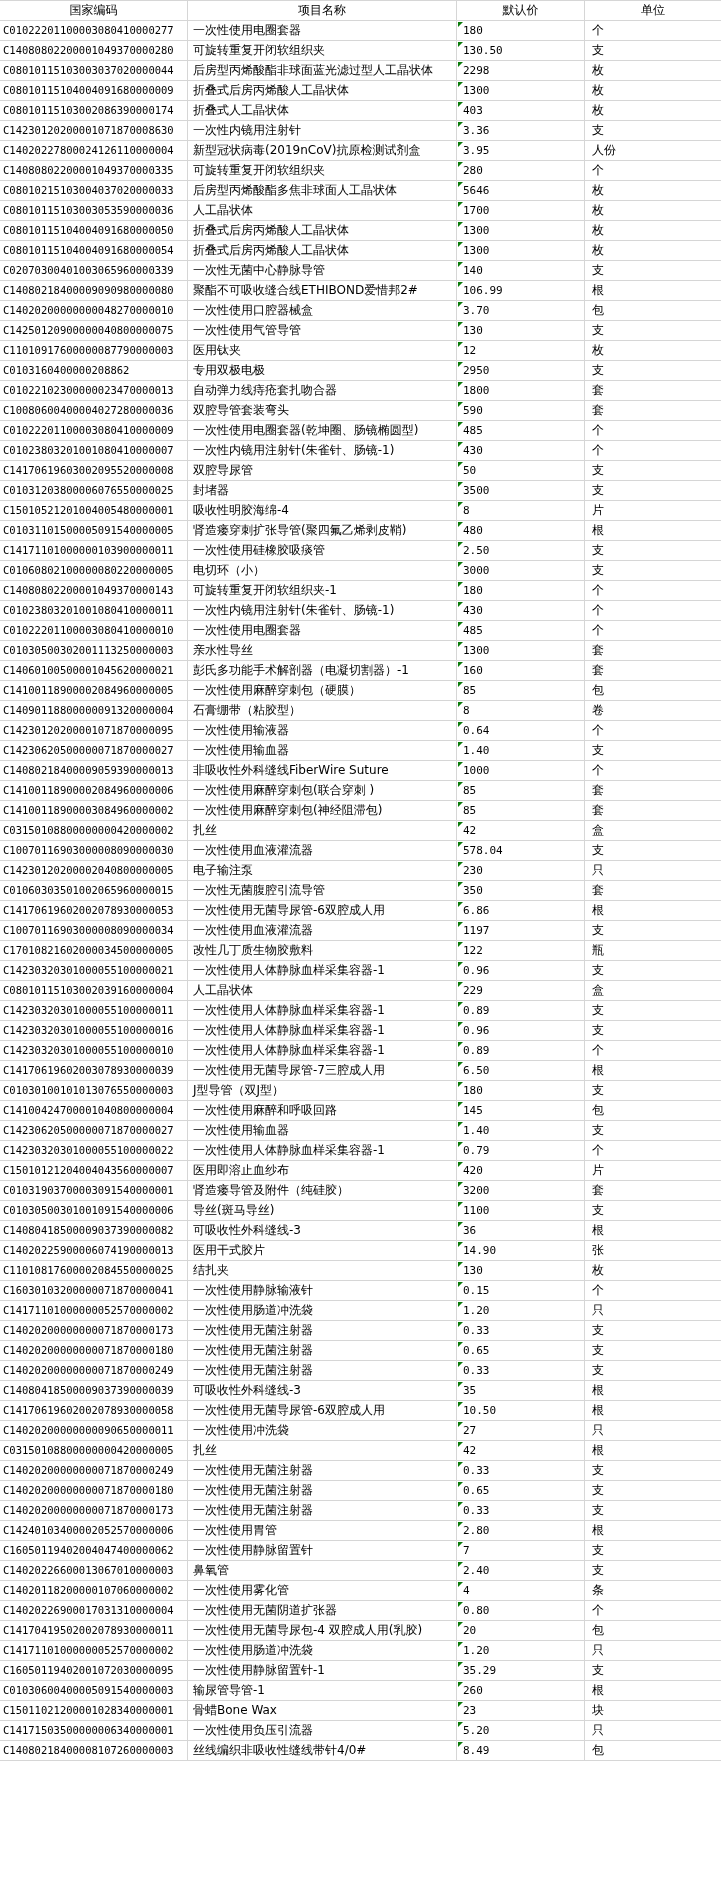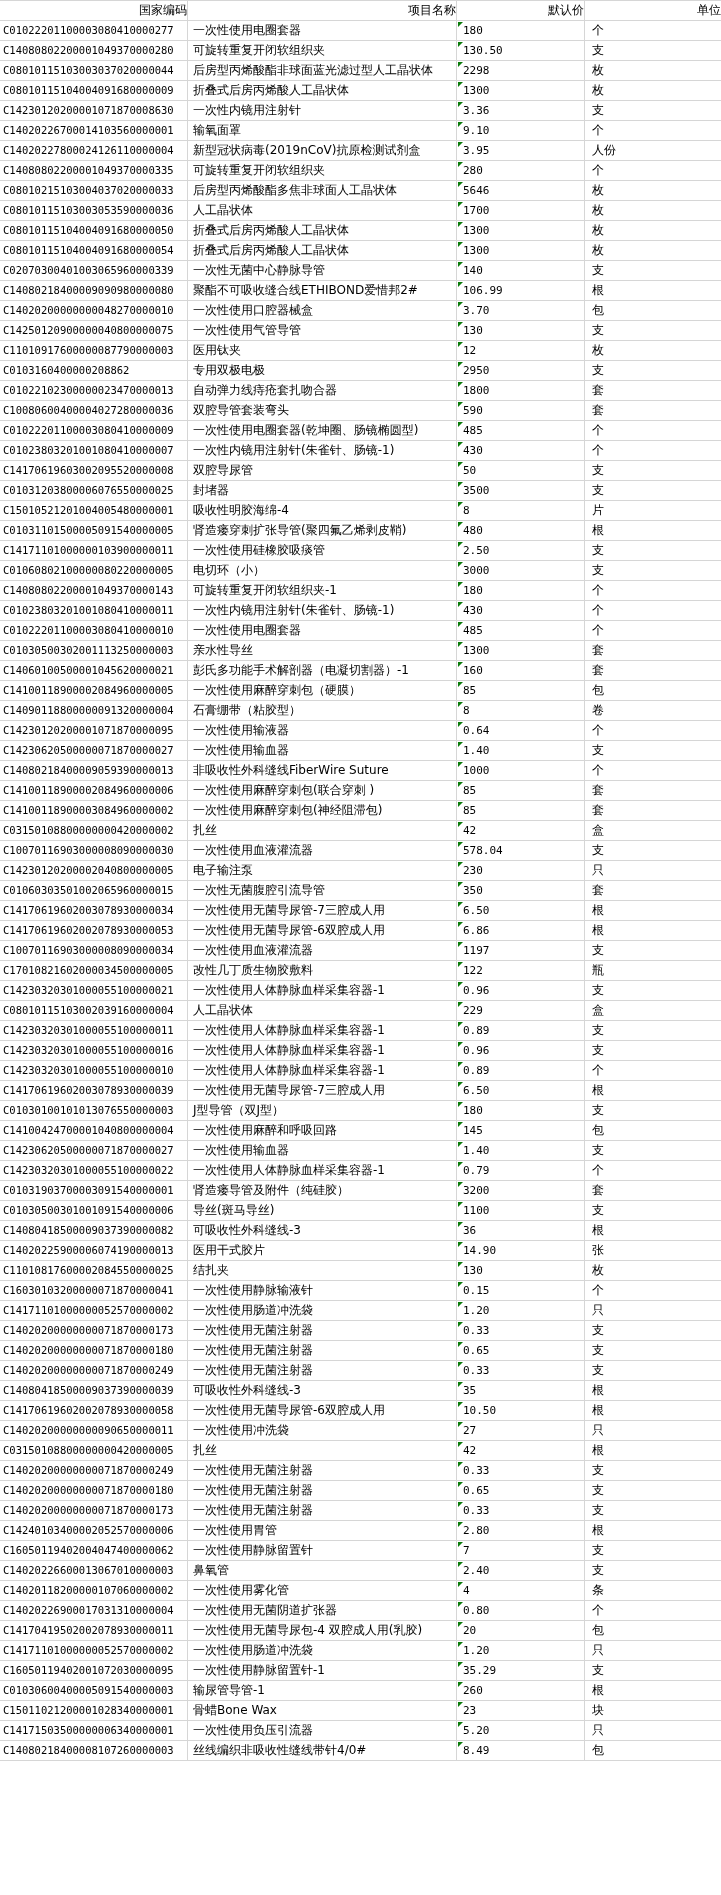--- a/index.html
+++ b/index.html
@@ -20,21 +20,21 @@
     line-height:19px;
     white-space:nowrap;
     overflow:hidden;
     vertical-align:middle;
     background:#ffffff;
   }
   th{
     height:20px;
     border-top:1px solid #d6d6d6;
     font-weight:normal;
-    text-align:right;
+    text-align:center;
     font-size:12px;
   }
   th:last-child,td:last-child{border-right:none;}
   td.code{
     font-family:"DejaVu Sans Mono","Liberation Mono",monospace;
     font-size:10.5px;
     letter-spacing:0px;
     padding-left:3px;
   }
   td.name{padding-left:5px;}
@@ -104,38 +104,38 @@
         <tr>
     <td class="code">C08010115104004091680000009</td>
     <td class="name">折叠式后房丙烯酸人工晶状体</td>
     <td class="price">
       <span class="err-triangle"></span>
       <span>1300</span>
     </td>
     <td class="unit">枚</td>
   </tr>
         <tr>
+    <td class="code">C08010115103002086390000174</td>
+    <td class="name">折叠式人工晶状体</td>
+    <td class="price">
+      <span class="err-triangle"></span>
+      <span>403</span>
+    </td>
+    <td class="unit">枚</td>
+  </tr>
+        <tr>
     <td class="code">C14230120200001071870008630</td>
     <td class="name">一次性内镜用注射针</td>
     <td class="price">
       <span class="err-triangle"></span>
       <span>3.36</span>
     </td>
     <td class="unit">支</td>
   </tr>
         <tr>
-    <td class="code">C14020226700014103560000001</td>
-    <td class="name">输氧面罩</td>
-    <td class="price">
-      <span class="err-triangle"></span>
-      <span>9.10</span>
-    </td>
-    <td class="unit">个</td>
-  </tr>
-        <tr>
     <td class="code">C14020227800024126110000004</td>
     <td class="name">新型冠状病毒(2019nCoV)抗原检测试剂盒</td>
     <td class="price">
       <span class="err-triangle"></span>
       <span>3.95</span>
     </td>
     <td class="unit">人份</td>
   </tr>
         <tr>
     <td class="code">C14080802200001049370000335</td>
@@ -464,29 +464,20 @@
         <tr>
     <td class="code">C01060303501002065960000015</td>
     <td class="name">一次性无菌腹腔引流导管</td>
     <td class="price">
       <span class="err-triangle"></span>
       <span>350</span>
     </td>
     <td class="unit">套</td>
   </tr>
         <tr>
-    <td class="code">C14170619602003078930000034</td>
-    <td class="name">一次性使用无菌导尿管-7三腔成人用</td>
-    <td class="price">
-      <span class="err-triangle"></span>
-      <span>6.50</span>
-    </td>
-    <td class="unit">根</td>
-  </tr>
-        <tr>
     <td class="code">C14170619602002078930000053</td>
     <td class="name">一次性使用无菌导尿管-6双腔成人用</td>
     <td class="price">
       <span class="err-triangle"></span>
       <span>6.86</span>
     </td>
     <td class="unit">根</td>
   </tr>
         <tr>
     <td class="code">C10070116903000008090000034</td>
@@ -588,20 +579,29 @@
     <td class="unit">支</td>
   </tr>
         <tr>
     <td class="code">C14230320301000055100000022</td>
     <td class="name">一次性使用人体静脉血样采集容器-1</td>
     <td class="price">
       <span class="err-triangle"></span>
       <span>0.79</span>
     </td>
     <td class="unit">个</td>
+  </tr>
+        <tr>
+    <td class="code">C15010121204004043560000007</td>
+    <td class="name">医用即溶止血纱布</td>
+    <td class="price">
+      <span class="err-triangle"></span>
+      <span>420</span>
+    </td>
+    <td class="unit">片</td>
   </tr>
         <tr>
     <td class="code">C01031903700003091540000001</td>
     <td class="name">肾造瘘导管及附件（纯硅胶）</td>
     <td class="price">
       <span class="err-triangle"></span>
       <span>3200</span>
     </td>
     <td class="unit">套</td>
   </tr>

